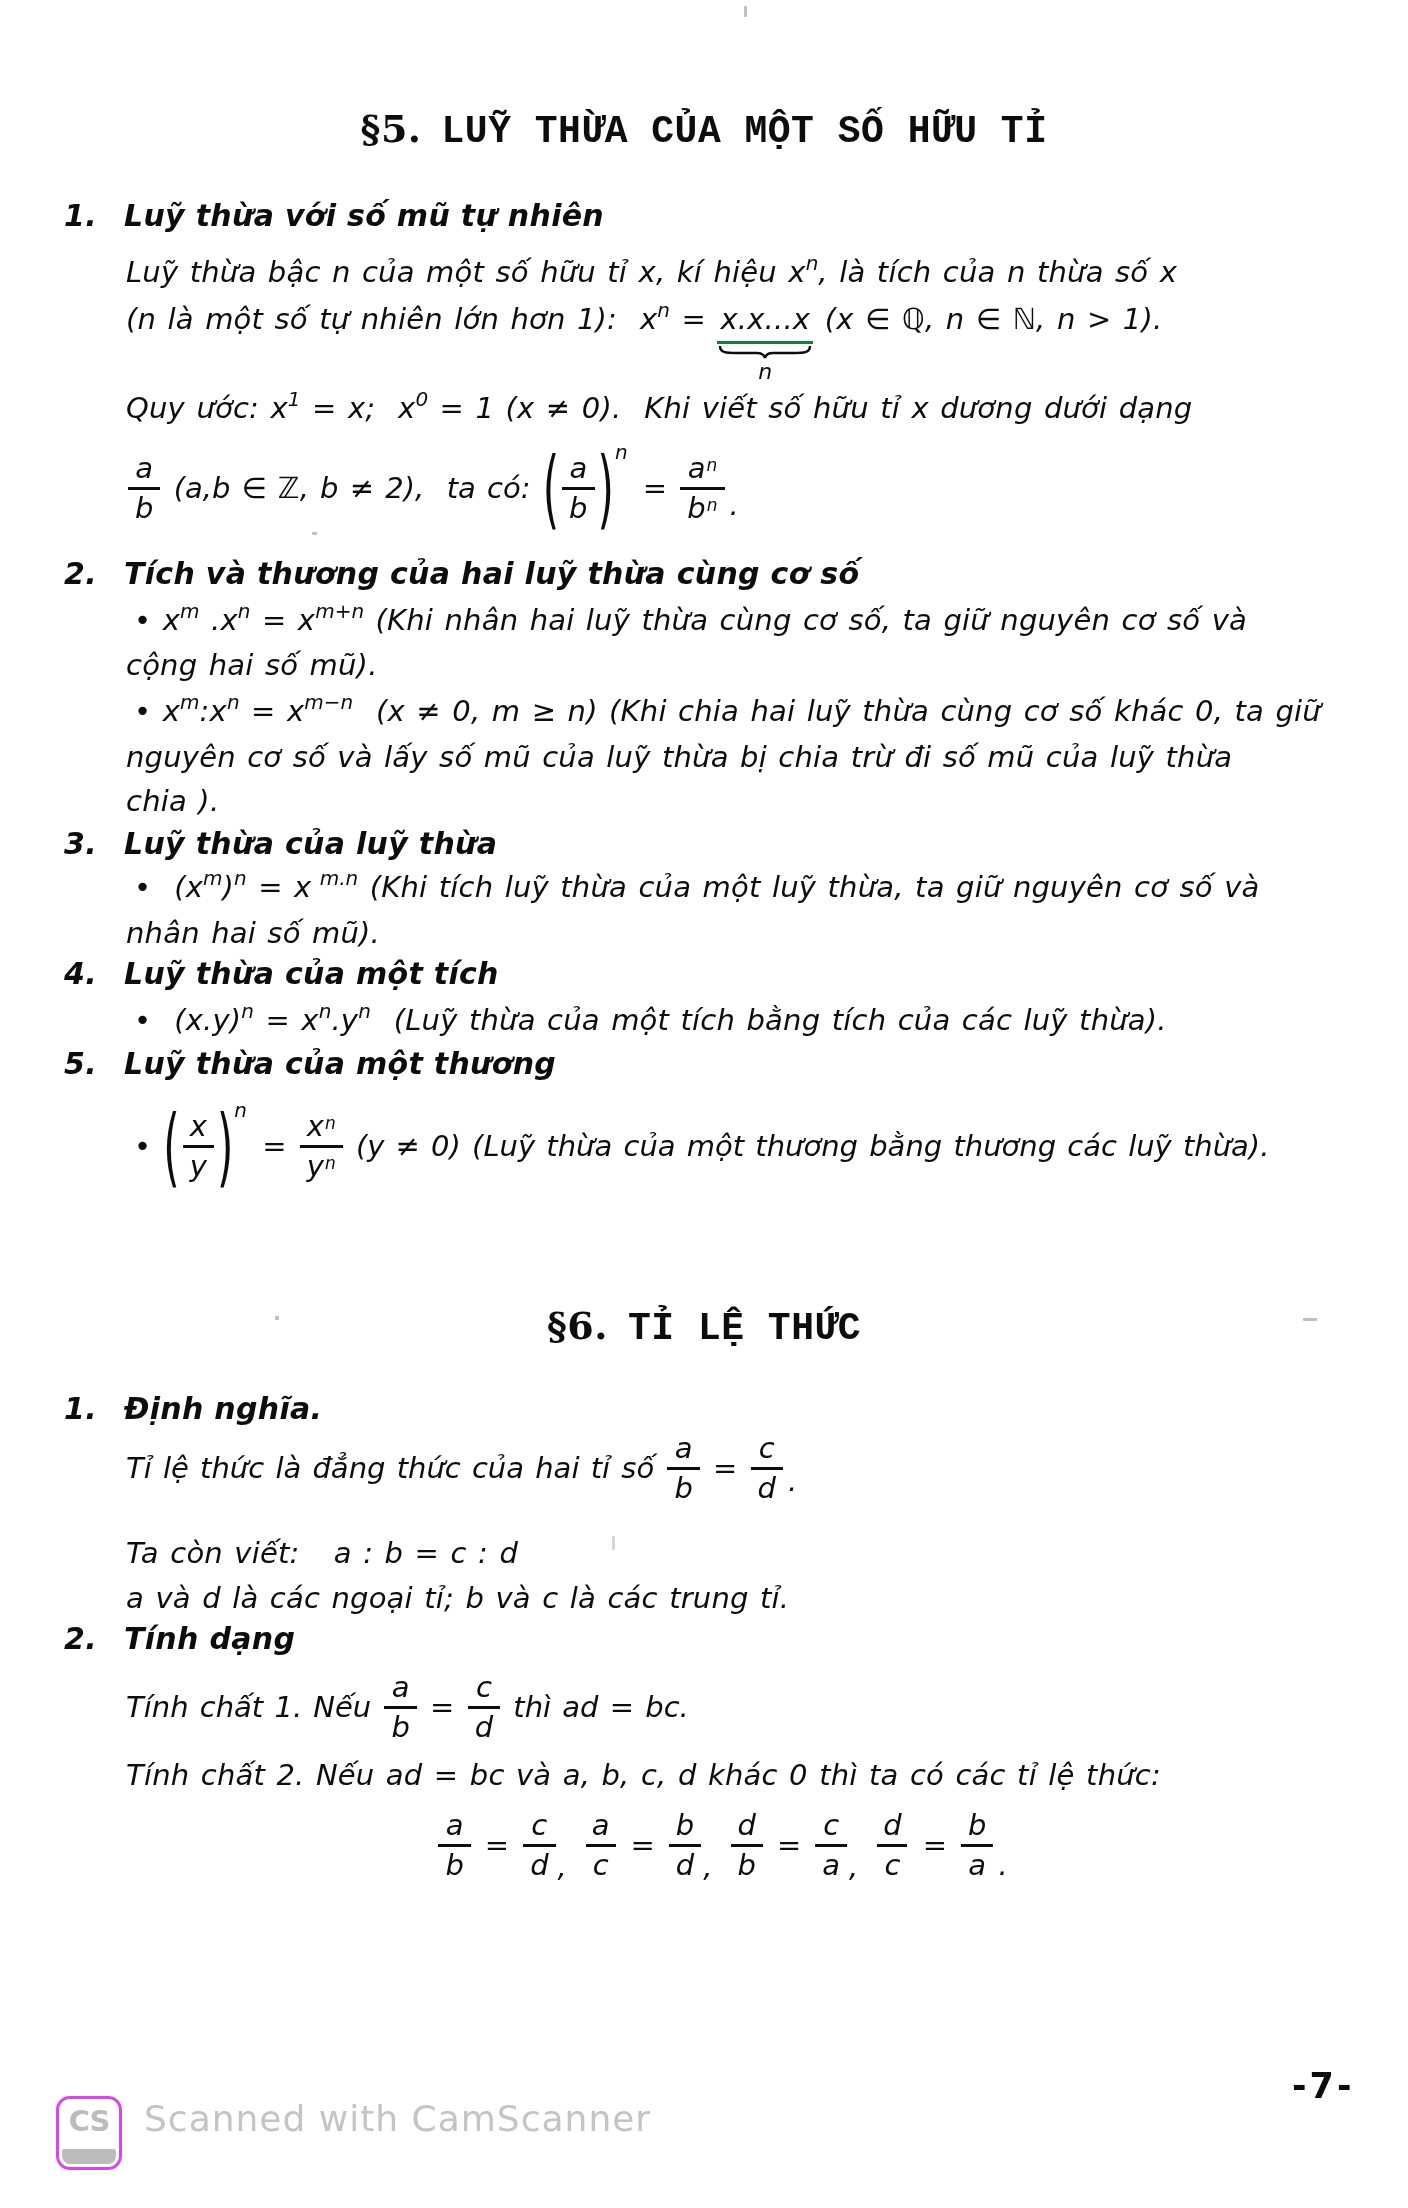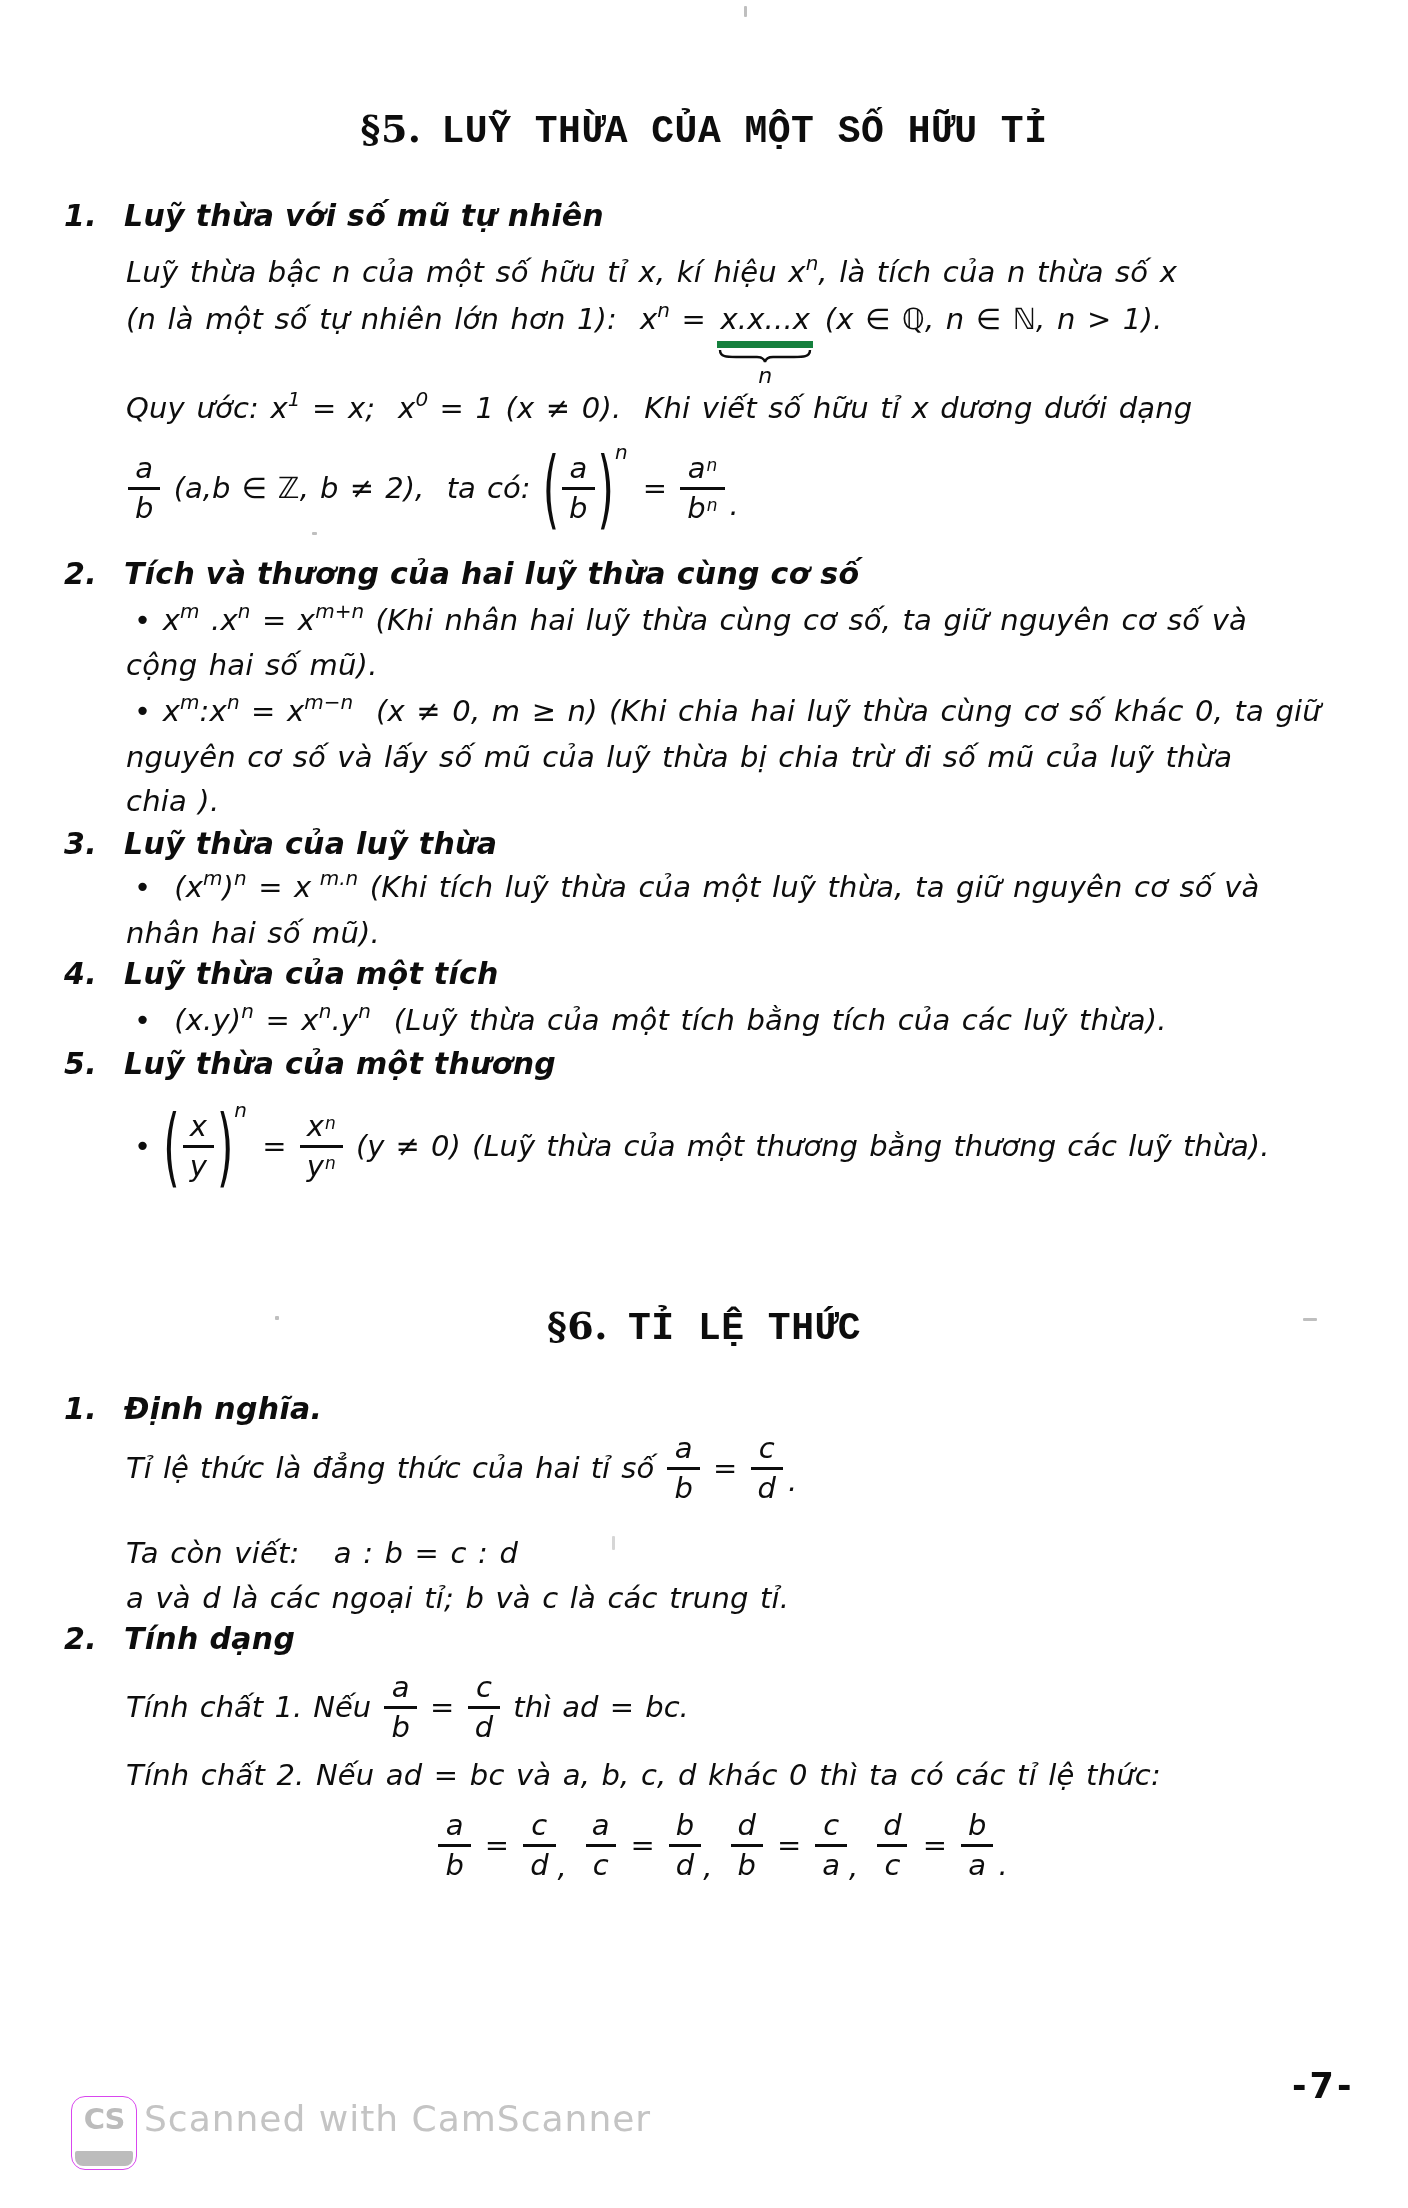--- a/index.html
+++ b/index.html
@@ -22,26 +22,26 @@
   .ftop{padding:0 7px 3px;}
   .fbot{border-top:3px solid #0d0d0d;padding:3px 7px 0;}
   .fsup{font-size:17px;position:relative;top:-7px;margin-left:1px;}
   .bigp{display:inline-block;transform:scaleY(2.05);font-size:42px;font-weight:400;padding:0 1px;font-style:normal;}
   .psup{font-size:20px;position:relative;top:-36px;margin-right:4px;}
   .low{align-self:flex-end;margin:0 0 8px 3px;}
   .rowsep{align-self:flex-end;margin:0 16px 6px 0;}
   .eqm{margin:0 12px;}
   
   .ub{display:inline-flex;flex-direction:column;align-items:center;vertical-align:top;}
-  .ubx{border-bottom:7px solid #15803d;padding:0 3px 2px;}
+  .ubx{border-bottom:3px solid #15803d;padding:0 3px 2px;}
   .ubn{font-size:22px;line-height:1;margin-top:2px;font-style:italic;}
   .ubsvg{margin-top:1px;}
   
-  .cslogo{position:absolute;left:56px;top:2096px;width:66px;height:74px;border:1px solid #d946ef;
-          border-radius:14px;box-sizing:border-box;font-style:normal;margin-left:15px;}
+  .cslogo{position:absolute;left:56px;top:2096px;width:66px;height:74px;border:3px solid #d946ef;
+          border-radius:14px;box-sizing:border-box;font-style:normal;}
   .csletters{position:absolute;top:5px;left:0;right:0;text-align:center;font-weight:700;font-size:29px;
              color:#bcbcbc;letter-spacing:-1px;}
   .csbar{position:absolute;left:3px;right:3px;bottom:3px;height:15px;background:#bcbcbc;border-radius:2px 2px 8px 8px;}
   .wmtext{position:absolute;left:144px;top:2098px;font-size:36px;color:#c4c4c4;font-style:normal;letter-spacing:1px;}
   .pagenum{position:absolute;left:1292px;top:2066px;font-size:35px;font-weight:700;font-style:normal;letter-spacing:3px;}
   
   .speck{position:absolute;background:#8a8a8a;opacity:.55;border-radius:1px;}
 </style>
 </head>
 <body>

